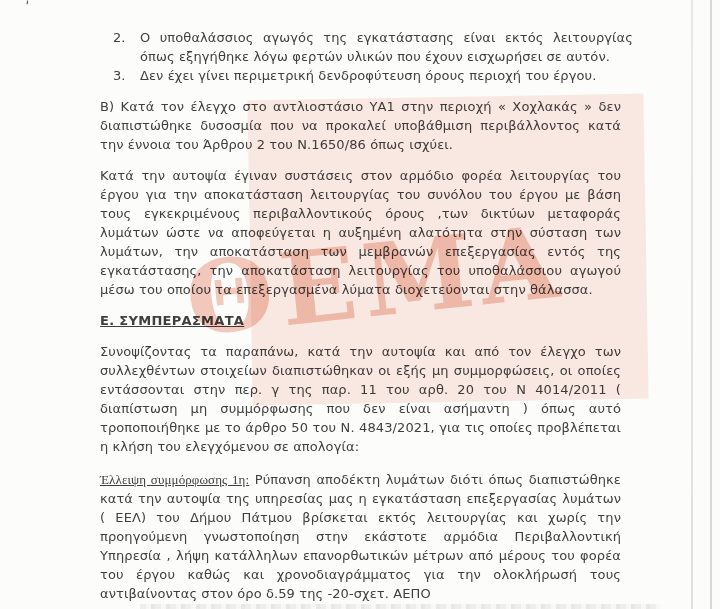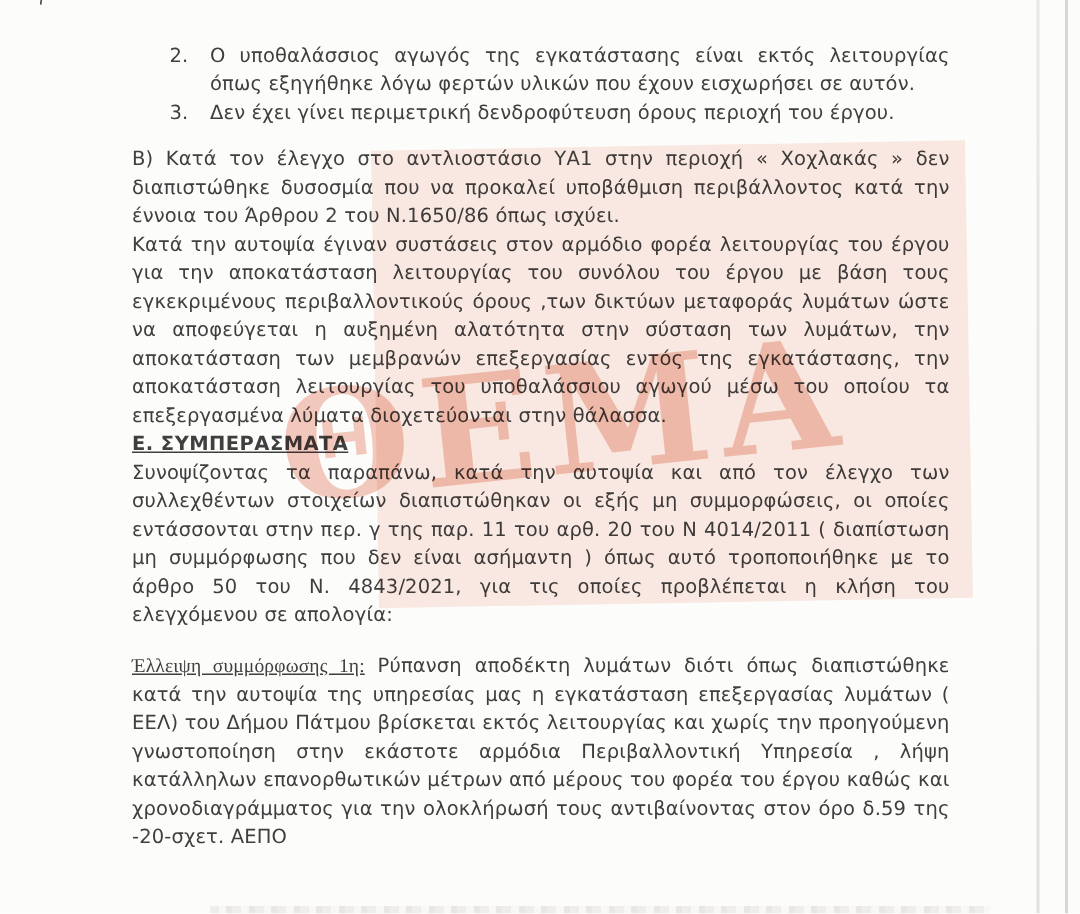--- a/index.html
+++ b/index.html
@@ -16,21 +16,21 @@
   }
   .content{
     position:absolute;left:88px;top:28px;width:545px;
     font-size:13px;line-height:19px;text-align:justify;
     letter-spacing:.1px;z-index:1;
   }
   .num-list{margin:0 0 12px 0;padding:0;}
   .num-item{display:flex;padding-left:25px;}
   .num-item .num{flex:0 0 27px;text-align:left;}
   .num-item .itext{flex:1;text-align:justify;}
-  .para{margin:0;}
+  .para{margin:12px;}
   .gap-before{margin-top:14px;}
   .heading{
     font-weight:bold;text-decoration:underline;letter-spacing:.3px;
     text-align:left;
   }
   .lead-underline{text-decoration:underline;font-family:Liberation Serif, serif;}
   
   .wm-tint{
     position:absolute;left:250px;top:97px;width:396px;height:305px;
     background:#f8dbcf;opacity:.55;transform:rotate(-1deg);

